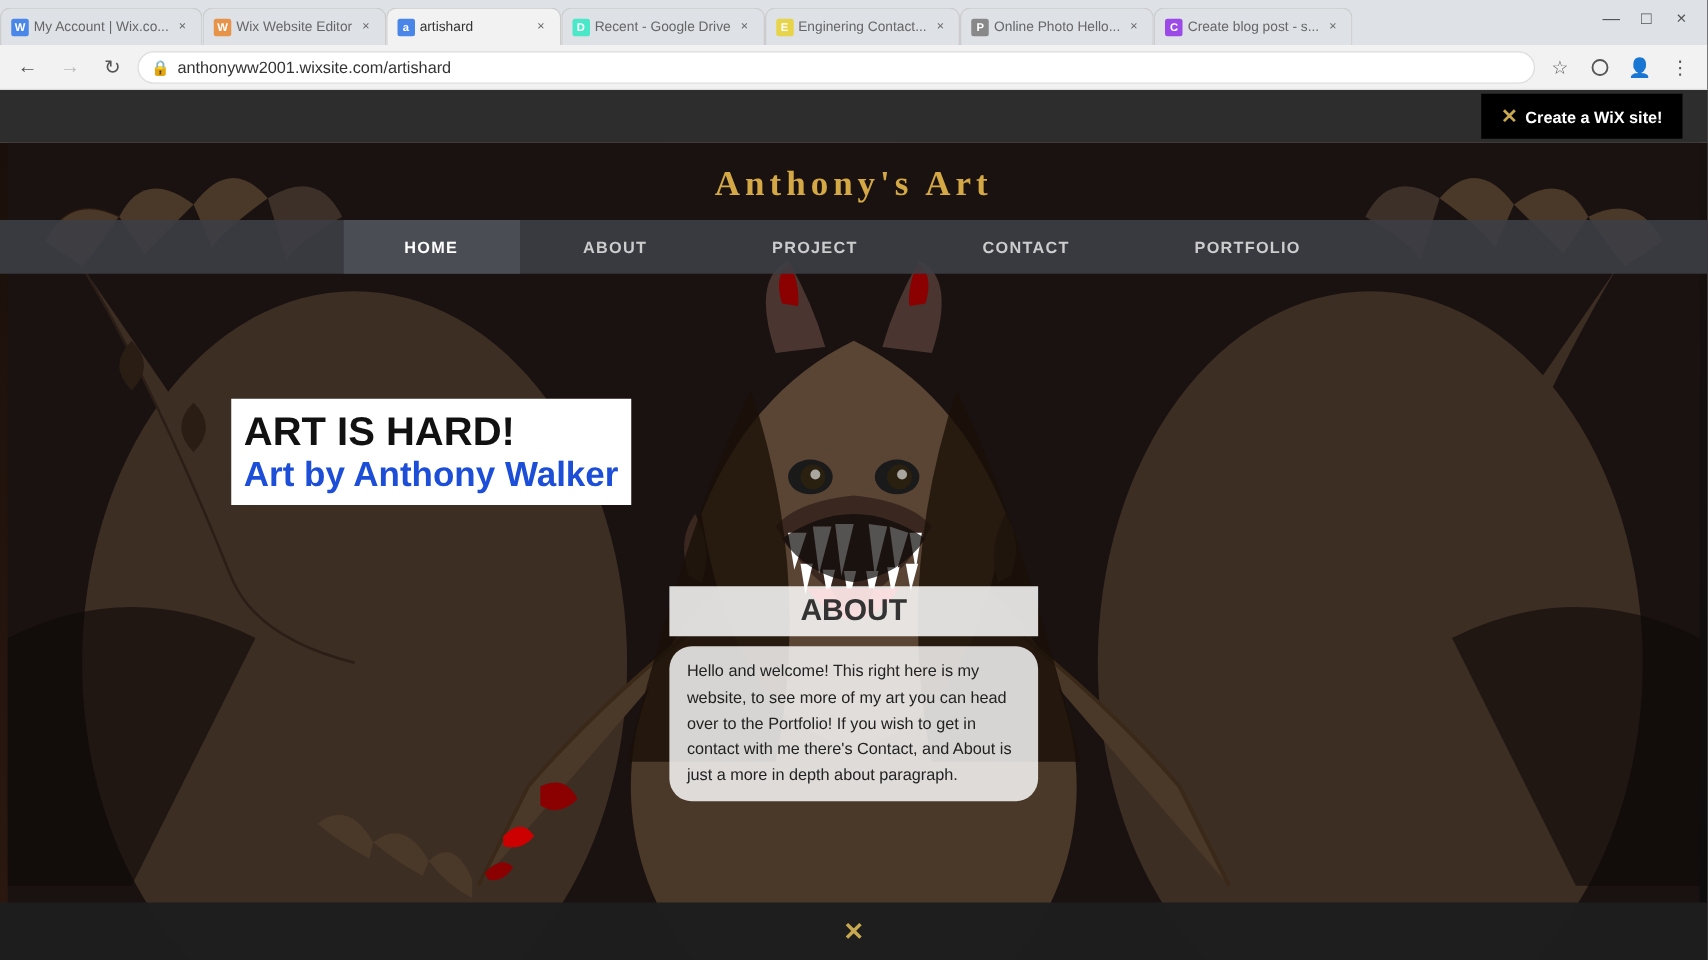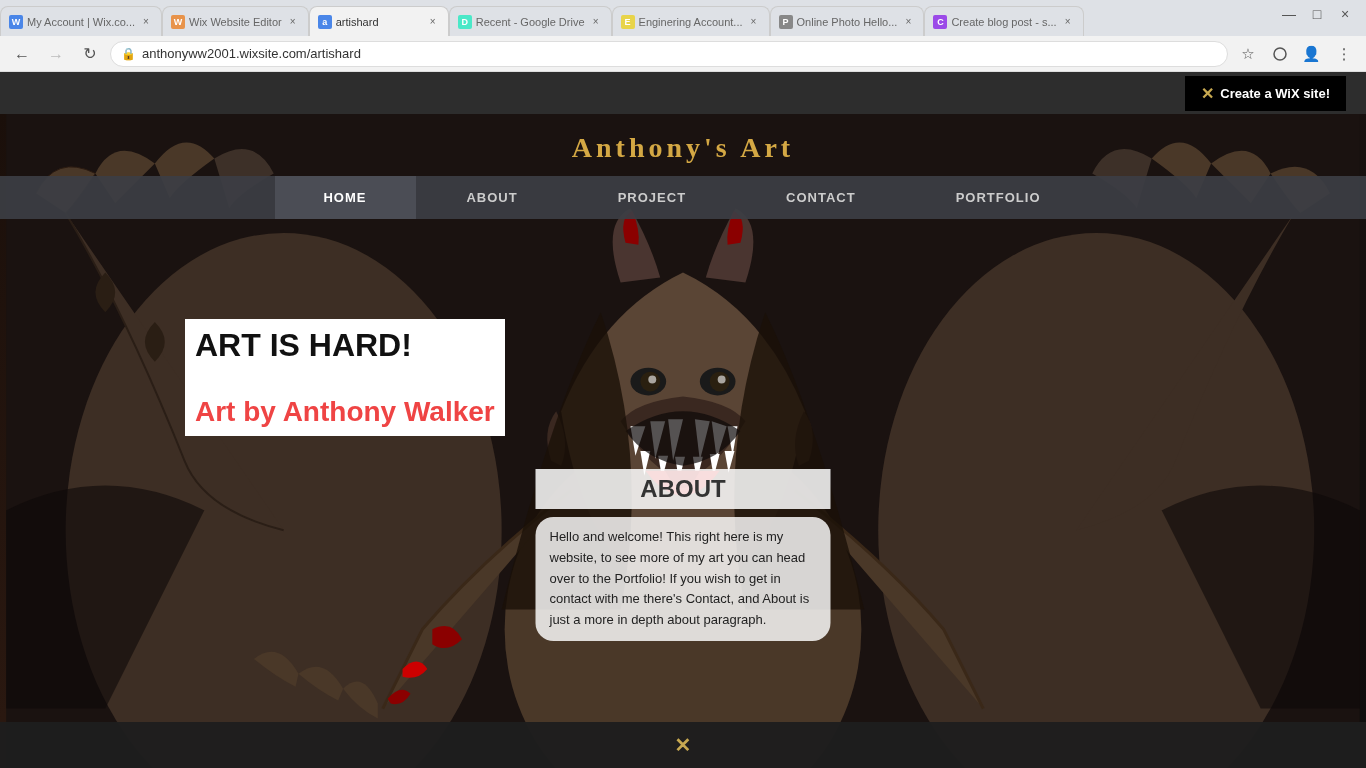--- a/index.html
+++ b/index.html
@@ -259,23 +259,22 @@
     .hero-title {
       font-size: 32px;
       font-weight: bold;
       color: #111;
       font-family: Arial, sans-serif;
     }
 
     .hero-subtitle {
       font-size: 28px;
       font-weight: bold;
-      color: #ef4444;
+      color: #1d4ed8;
       font-family: Arial, sans-serif;
-      margin-top: 32px;
     }
 
     
     .about-section {
       position: absolute;
       left: 50%;
       transform: translateX(-50%);
       top: 250px;
       text-align: center;
       z-index: 20;
@@ -358,21 +357,21 @@
     <span class="tab-title">artishard</span>
     <span class="tab-close">×</span>
   </div>
         <div class="tab inactive">
     <div class="tab-favicon" style="background:#4ae8c8; display:flex; align-items:center; justify-content:center; color:white; font-size:9px; font-weight:bold;">D</div>
     <span class="tab-title">Recent - Google Drive</span>
     <span class="tab-close">×</span>
   </div>
         <div class="tab inactive">
     <div class="tab-favicon" style="background:#e8d44a; display:flex; align-items:center; justify-content:center; color:white; font-size:9px; font-weight:bold;">E</div>
-    <span class="tab-title">Enginering Account...</span>
+    <span class="tab-title">Enginering Contact...</span>
     <span class="tab-close">×</span>
   </div>
         <div class="tab inactive">
     <div class="tab-favicon" style="background:#888; display:flex; align-items:center; justify-content:center; color:white; font-size:9px; font-weight:bold;">P</div>
     <span class="tab-title">Online Photo Hello...</span>
     <span class="tab-close">×</span>
   </div>
         <div class="tab inactive">
     <div class="tab-favicon" style="background:#9b4ae8; display:flex; align-items:center; justify-content:center; color:white; font-size:9px; font-weight:bold;">C</div>
     <span class="tab-title">Create blog post - s...</span>

